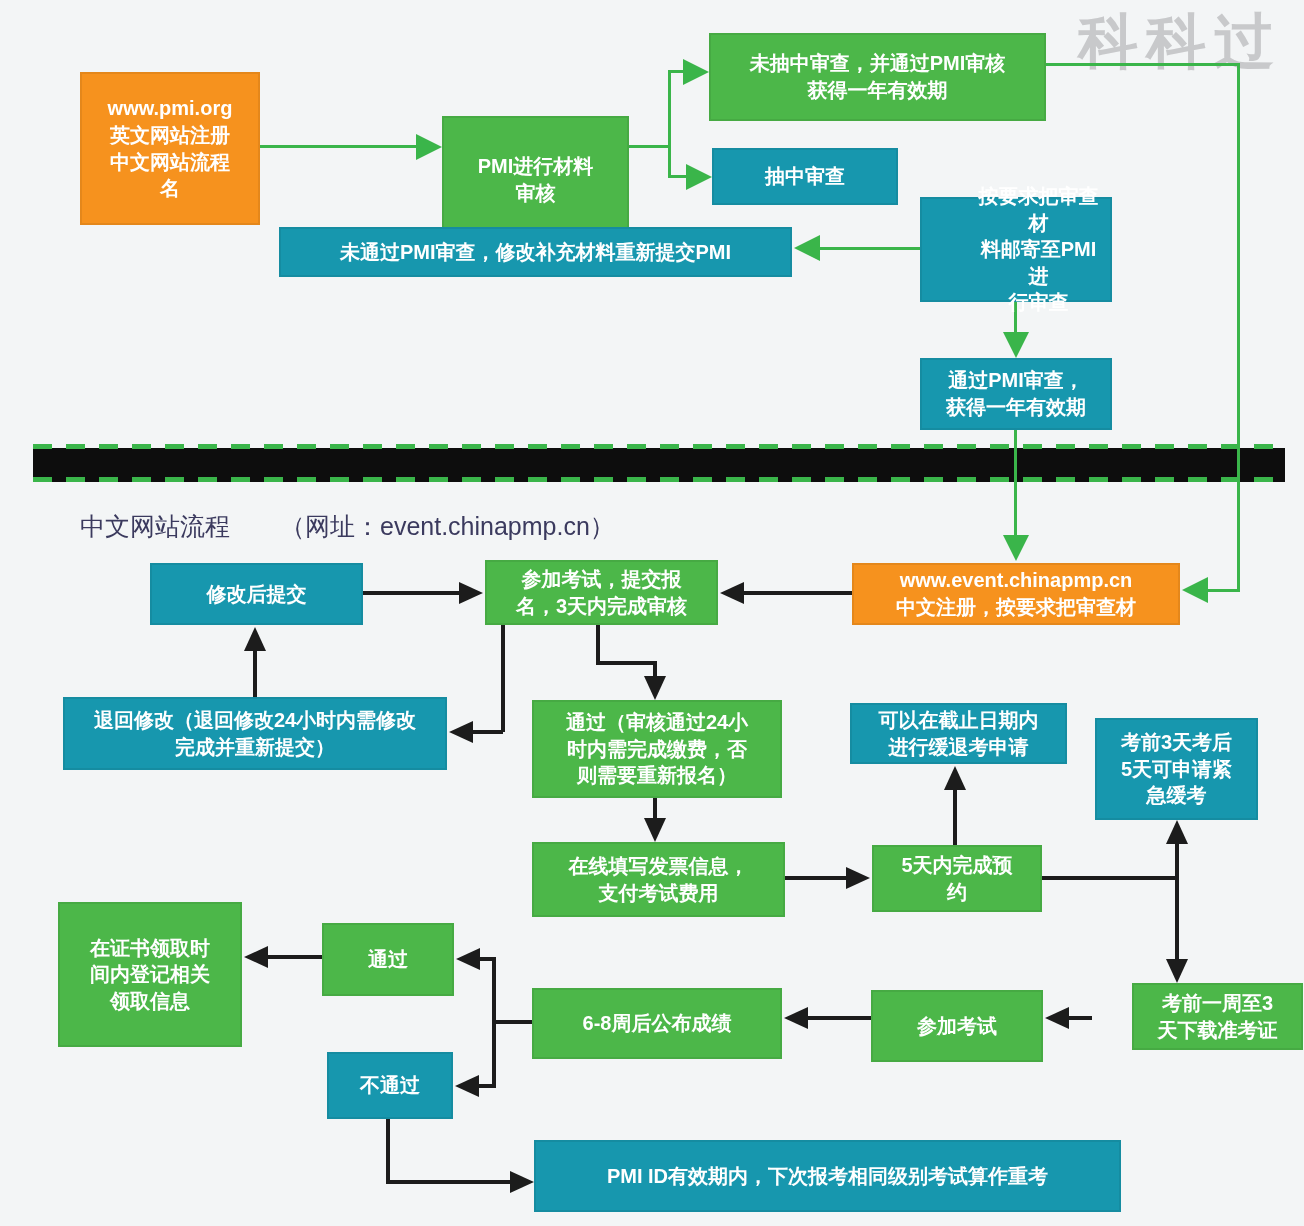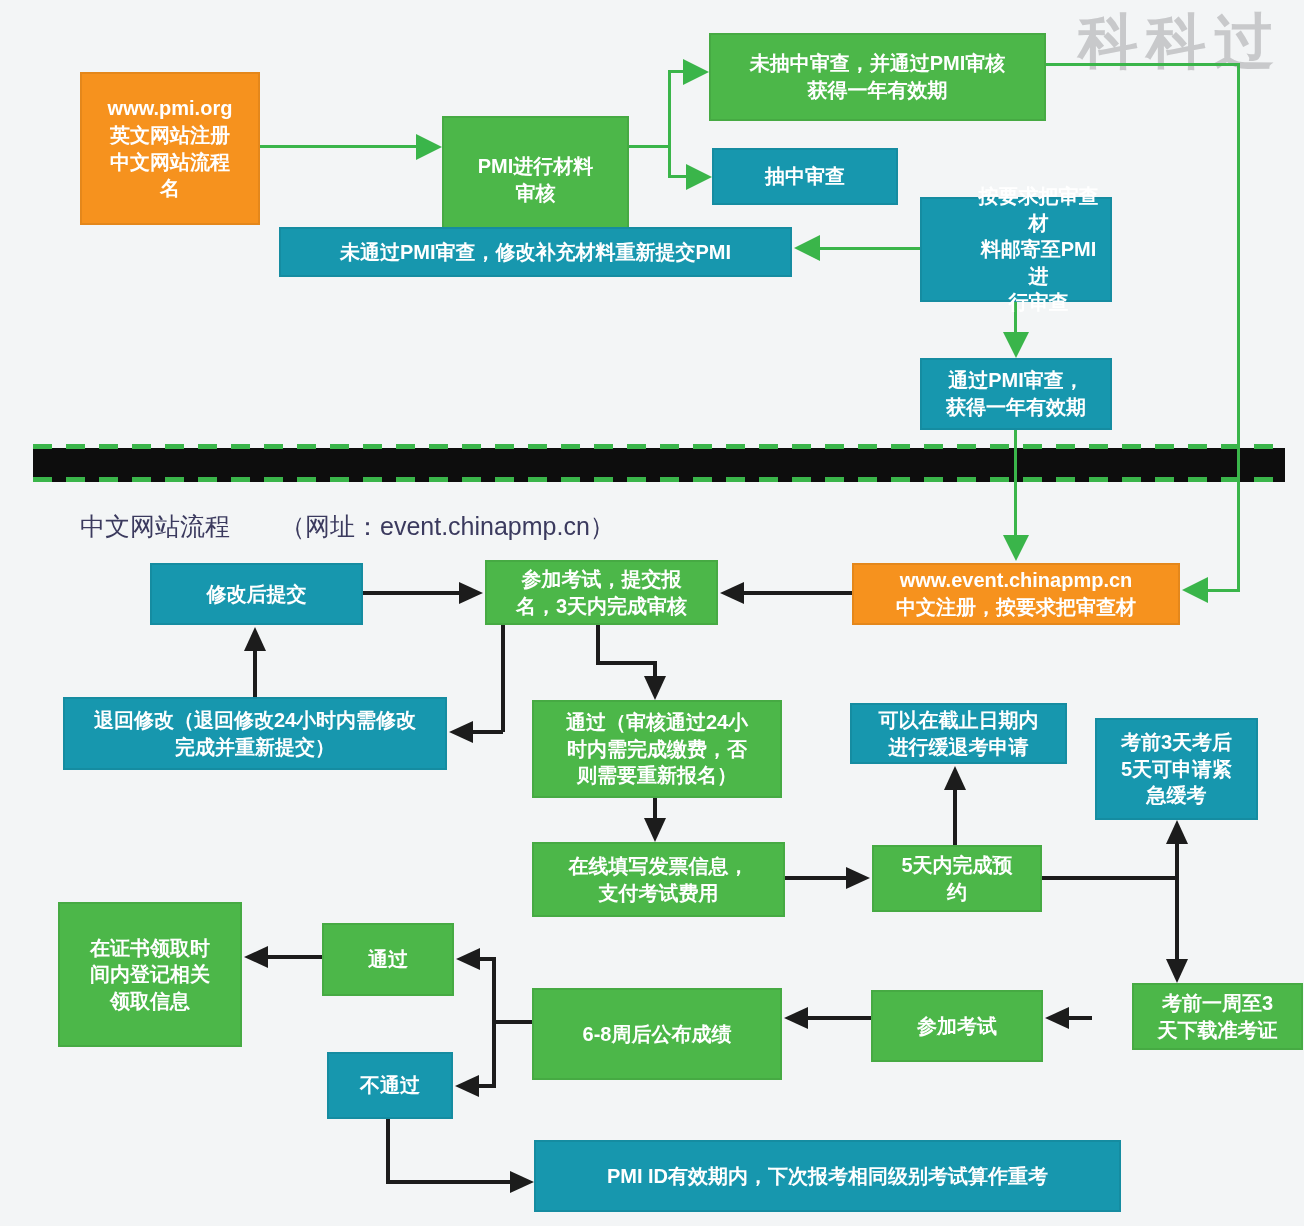--- a/index.html
+++ b/index.html
@@ -213,21 +213,21 @@
   <div class="node green" style="left:58px;top:902px;width:184px;height:145px;">
     <span>在证书领取时
 间内登记相关
 领取信息</span>
     </div>
 
   <div class="node green" style="left:322px;top:923px;width:132px;height:73px;">
     <span>通过</span>
     </div>
 
-  <div class="node green" style="left:532px;top:988px;width:250px;height:92px;">
+  <div class="node green" style="left:532px;top:988px;width:250px;height:71px;">
     <span>6-8周后公布成绩</span>
     </div>
 
   <div class="node green" style="left:871px;top:990px;width:172px;height:72px;">
     <span>参加考试</span>
     </div>
 
   <div class="node green" style="left:1092px;top:983px;width:171px;height:67px;margin-left:40px;">
     <span>考前一周至3
 天下载准考证</span>

